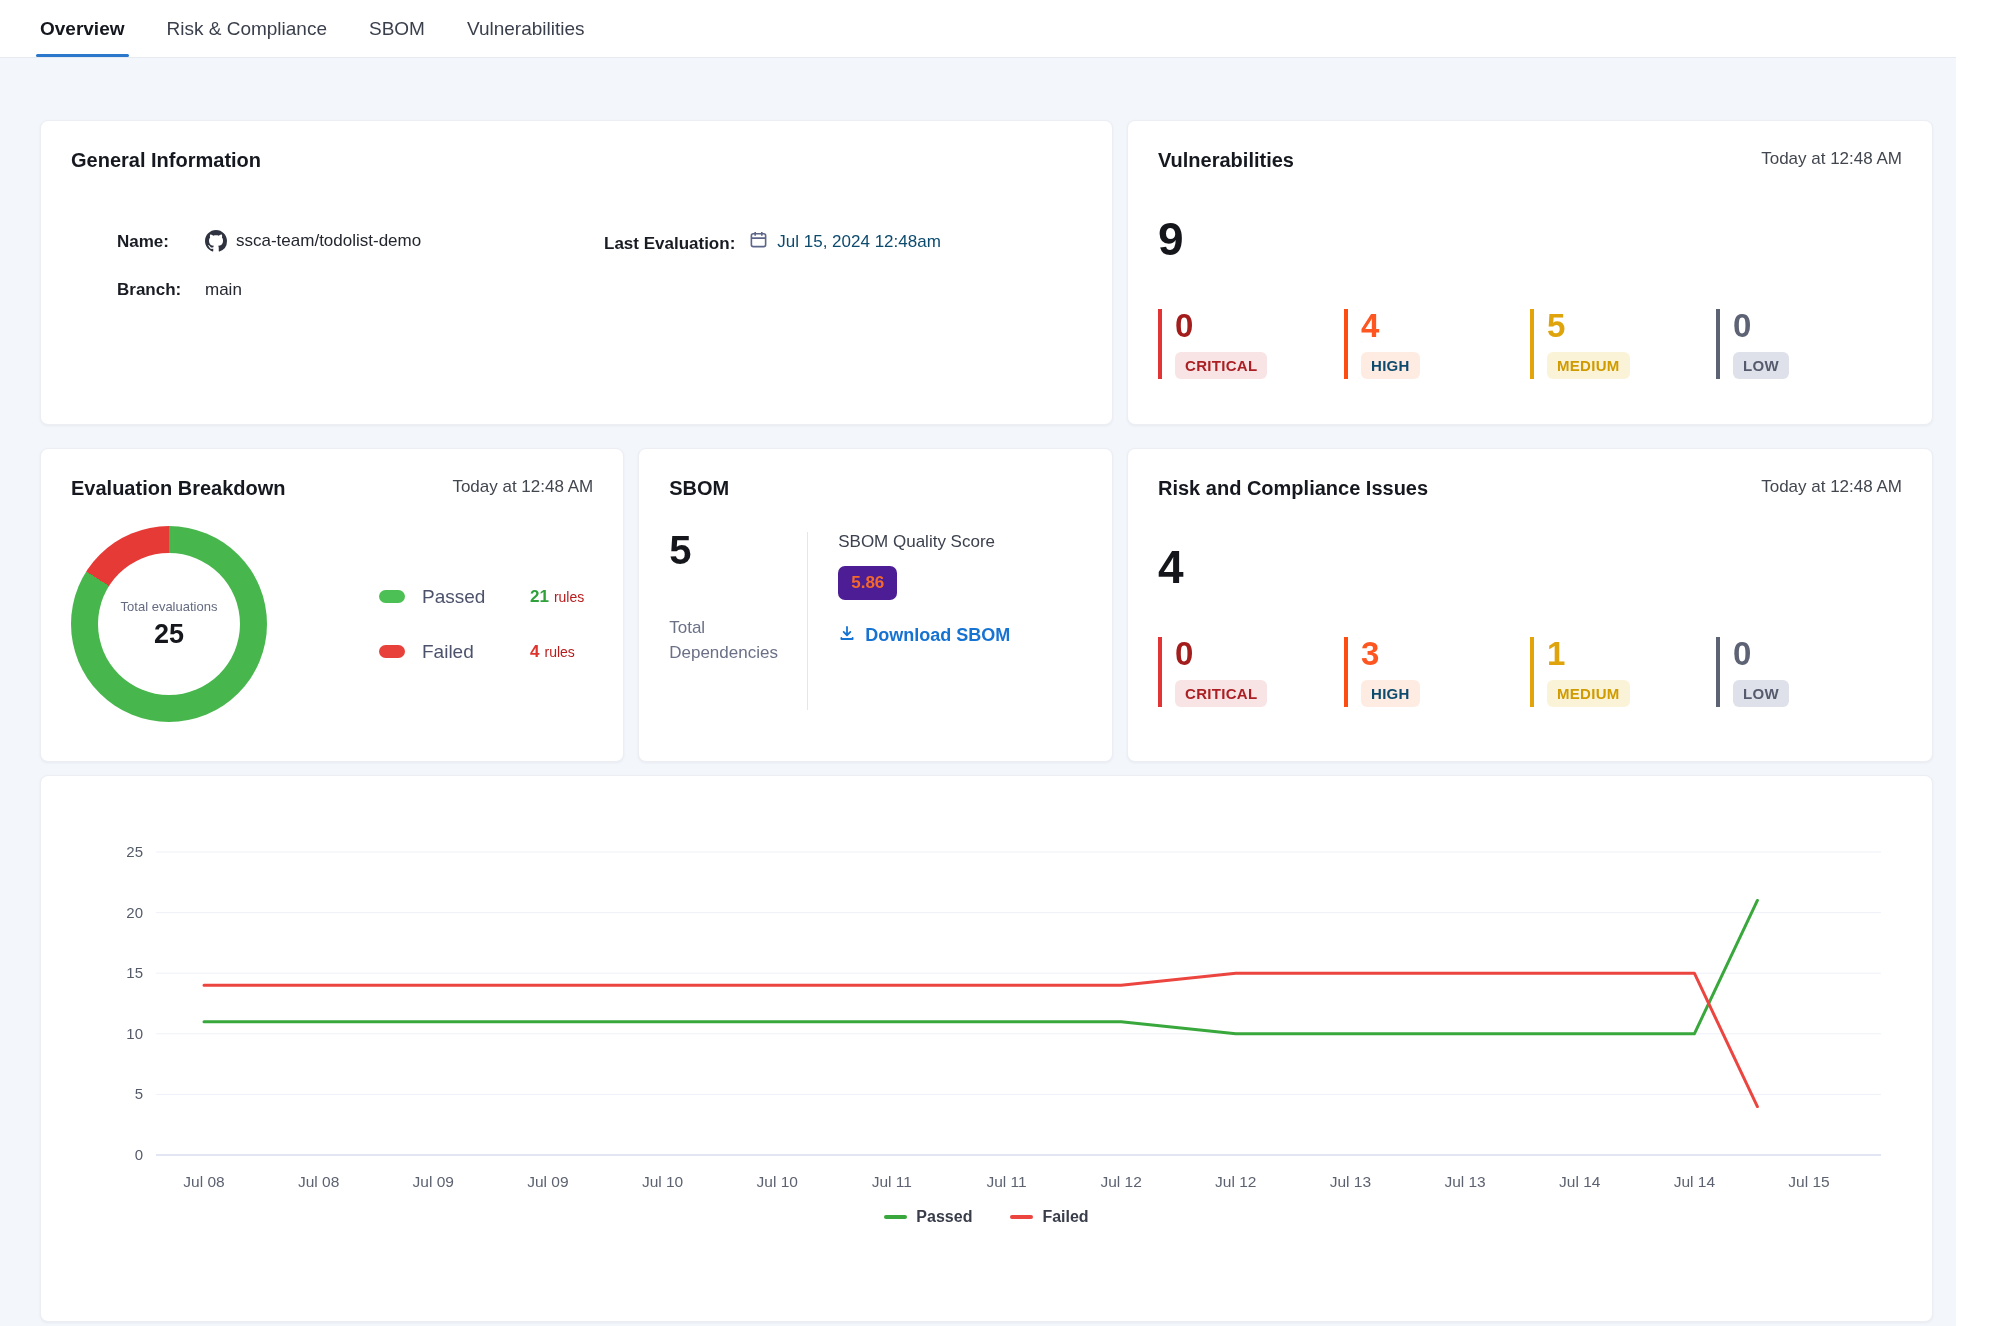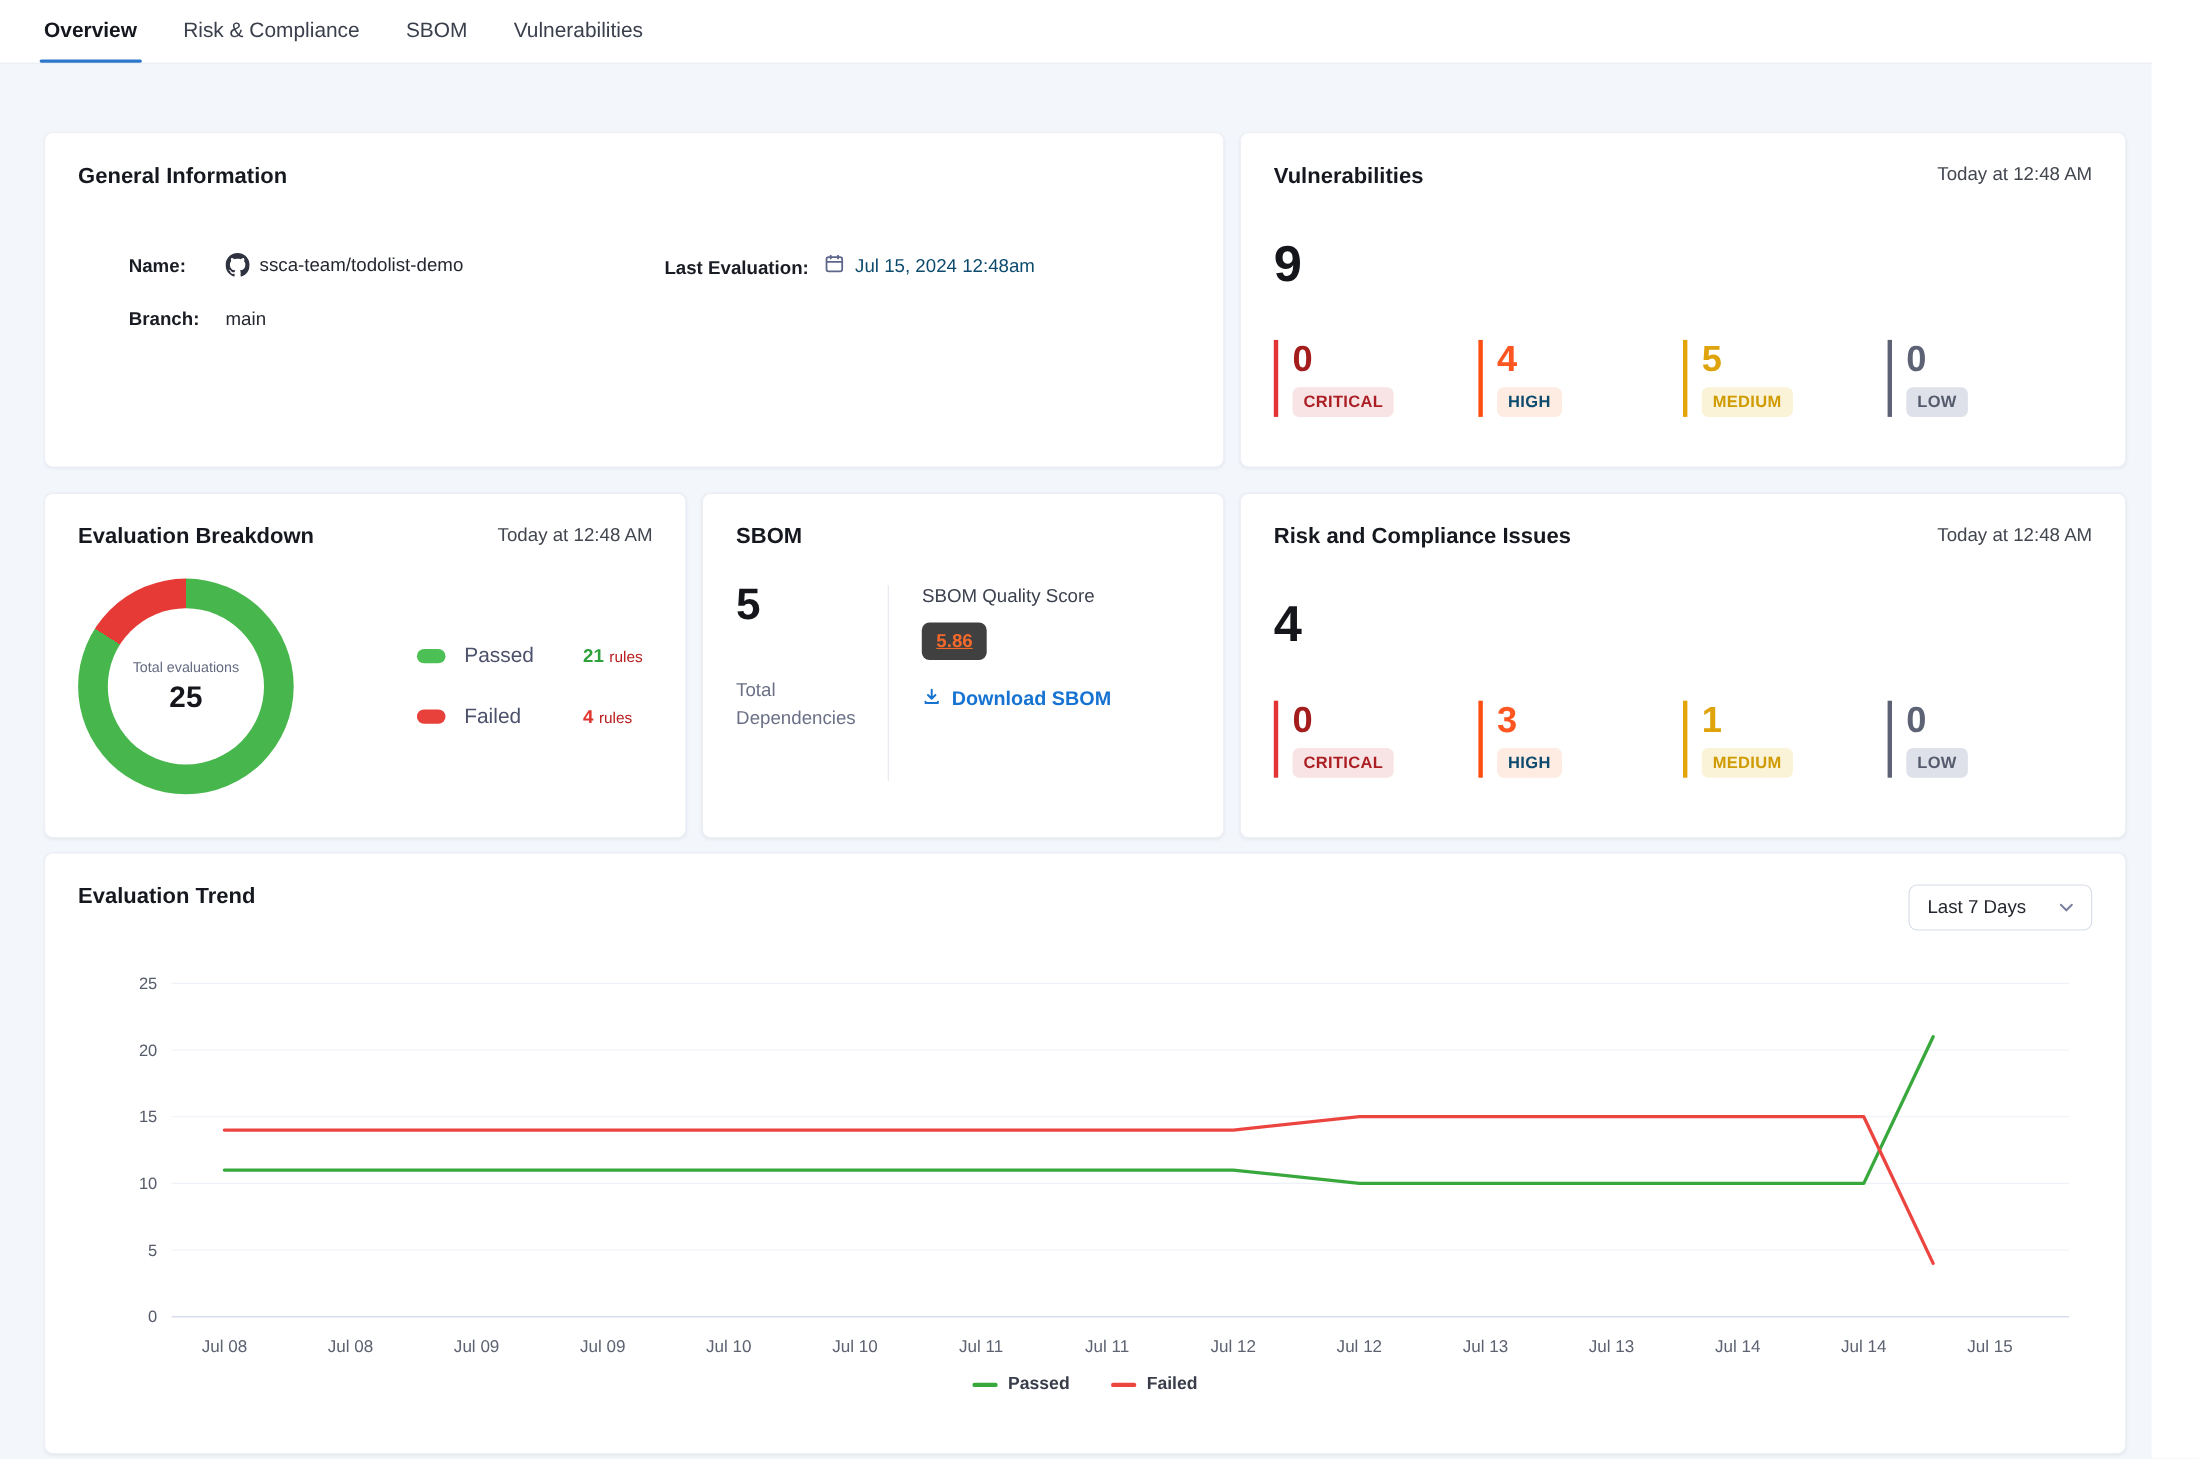--- a/index.html
+++ b/index.html
@@ -66,21 +66,21 @@
   .leg-count.green { color:#2fa13a; } .leg-count.red { color:#df332d; }
   .leg-unit { font-size:14px; color:#b91c1c; margin-left:5px; }
 
   .sbom-body { display:flex; margin-top:30px; }
   .sbom-left { width:128px; }
   .sbom-num { font-size:40px; font-weight:700; color:#14161b; line-height:1; }
   .sbom-dep-label { margin-top:46px; font-size:17px; color:#6a7086; line-height:1.45; }
   .sbom-divider { border-left:1px solid #e3e6ee; margin:2px 30px 0 10px; height:178px; }
   .sbom-right { padding-top:2px; }
   .sbom-q-label { font-size:17px; color:#3c414e; }
-  .score-badge { display:inline-block; margin-top:14px; background:#404040; color:#f4692a; font-weight:700; font-size:17px; padding:7px 13px; border-radius:7px;text-decoration:underline; }
+  .score-badge { display:inline-block; margin-top:14px; background:#4c1d95; color:#f4692a; font-weight:700; font-size:17px; padding:7px 13px; border-radius:7px; }
   .download-link { margin-top:24px; display:flex; align-items:center; gap:9px; color:#1673d2; font-size:18px; font-weight:700; cursor:pointer; }
 
   
   .card-trend { width:100%; height:547px; margin-bottom:0; }
   .range-select { display:flex; align-items:center; gap:30px; border:1px solid #d7dbe9; border-radius:8px; padding:10px 16px; font-size:17px; color:#23262e; background:#fff; cursor:pointer; }
   #trend-chart { display:block; margin-top:18px; }
   .ytick { font-size:15px; fill:#555b69; font-family:"Liberation Sans",sans-serif; }
   .xtick { font-size:15.5px; fill:#5c6270; font-family:"Liberation Sans",sans-serif; }
   .trend-legend { display:flex; justify-content:center; gap:38px; margin-top:8px; }
   .tl-item { display:flex; align-items:center; gap:9px; font-size:16px; font-weight:700; color:#383d49; cursor:pointer; }
@@ -244,31 +244,20 @@
         <div class="sev-tile sev-low">
           <div class="sev-num">0</div>
           <div class="sev-badge">LOW</div>
         </div>
       </div>
     </div>
   </div>
 
   <div class="row">
     <div class="card card-trend">
-      <div class="card-head">
-        <div class="card-title">Evaluation Trend</div>
-        <div class="range-select">
-          <span>Last 7 Days</span>
-          <span>
-            <svg width="13" height="9" viewBox="0 0 13 9" fill="none" stroke="#7a80a0" stroke-width="1.8" stroke-linecap="round">
-                <path d="M1.5 1.5l5 5 5-5"></path>
-              </svg>
-          </span>
-        </div>
-      </div>
       <svg id="trend-chart" width="1833" height="378" viewBox="0 0 1833 378">
           <line x1="85" x2="1810" y1="333" y2="333" stroke="#d8def0" stroke-width="1.5"></line>
           <text x="72" y="338" text-anchor="end" class="ytick">0</text>
           <line x1="85" x2="1810" y1="272.4" y2="272.4" stroke="#eef1f8" stroke-width="1"></line>
           <text x="72" y="277.4" text-anchor="end" class="ytick">5</text>
           <line x1="85" x2="1810" y1="211.8" y2="211.8" stroke="#eef1f8" stroke-width="1"></line>
           <text x="72" y="216.8" text-anchor="end" class="ytick">10</text>
           <line x1="85" x2="1810" y1="151.20000000000002" y2="151.20000000000002" stroke="#eef1f8" stroke-width="1"></line>
           <text x="72" y="156.20000000000002" text-anchor="end" class="ytick">15</text>
           <line x1="85" x2="1810" y1="90.6" y2="90.6" stroke="#eef1f8" stroke-width="1"></line>

